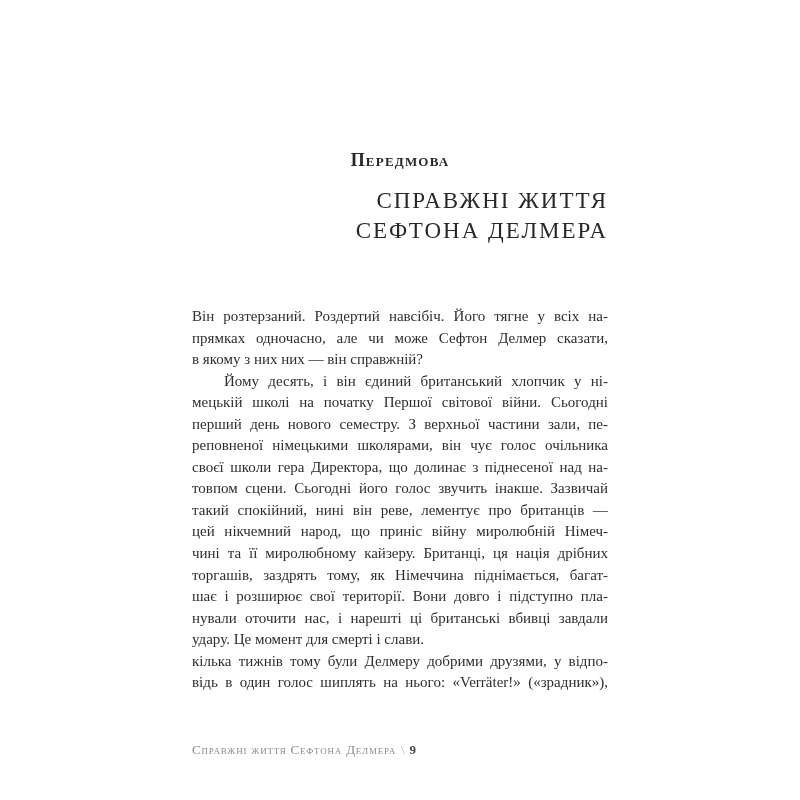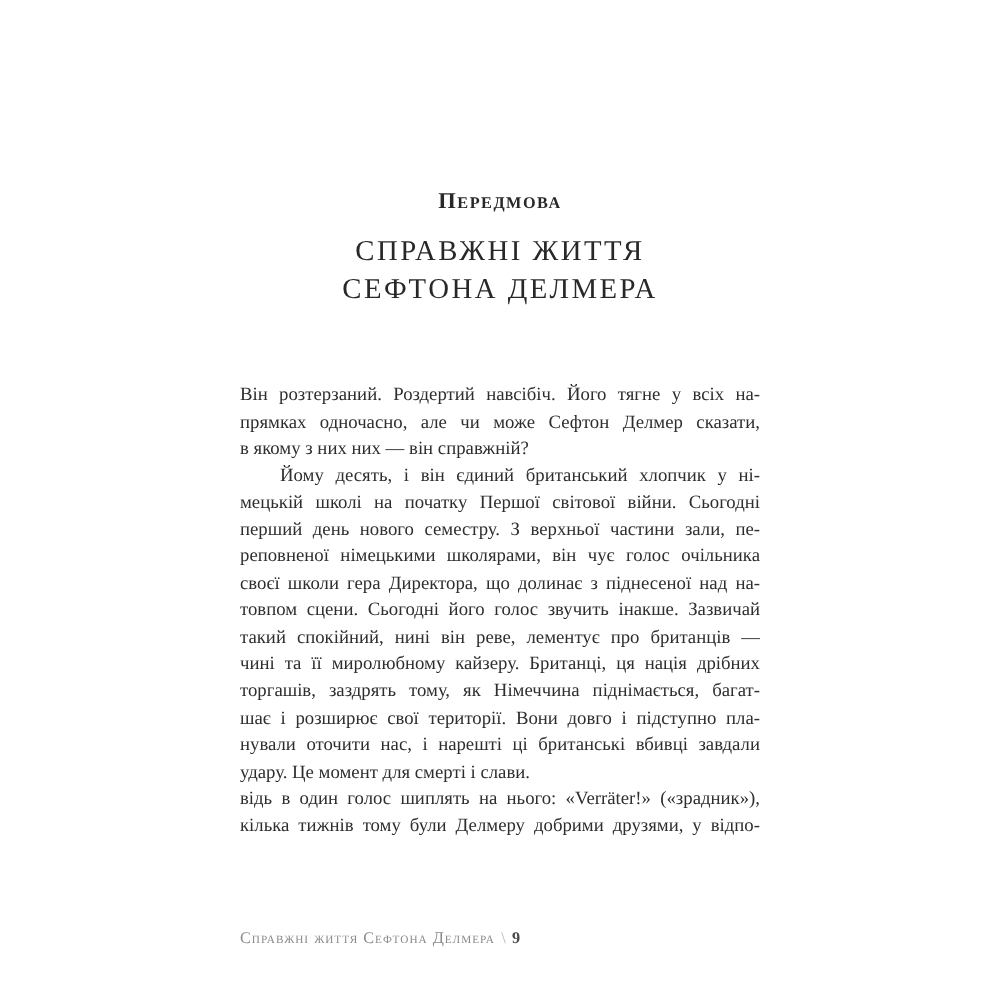--- a/index.html
+++ b/index.html
@@ -23,21 +23,21 @@
     text-align: center;
     font-weight: bold;
     font-variant: small-caps;
     font-size: 18px;
     line-height: 20px;
     letter-spacing: 1.2px;
     color: var(--heading, #262626);
   }
   .title {
     margin: 16px 0 0 0;
-    text-align: center;
+    text-align: right;
     font-size: 23px;
     font-weight: normal;
     line-height: 30px;
     letter-spacing: 2px;
     color: var(--heading, #2b2b2b);
   }
   .title-line { display: block; }
   .body-text {
     margin-top: 60px;
     font-size: 15px;
@@ -86,28 +86,29 @@
           <div class="line left-last">в якому з них них — він справжній?</div>
         </div>
         <div>
           <div class="line indent">Йому десять, і він єдиний британський хлопчик у ні-</div>
           <div class="line">мецькій школі на початку Першої світової війни. Сьогодні</div>
           <div class="line">перший день нового семестру. З верхньої частини зали, пе-</div>
           <div class="line">реповненої німецькими школярами, він чує голос очільника</div>
           <div class="line">своєї школи гера Директора, що долинає з піднесеної над на-</div>
           <div class="line">товпом сцени. Сьогодні його голос звучить інакше. Зазвичай</div>
           <div class="line">такий спокійний, нині він реве, лементує про британців —</div>
+          <div class="line">цей нікчемний народ, що приніс війну миролюбній Німеч-</div>
           <div class="line">чині та її миролюбному кайзеру. Британці, ця нація дрібних</div>
           <div class="line">торгашів, заздрять тому, як Німеччина піднімається, багат-</div>
           <div class="line">шає і розширює свої території. Вони довго і підступно пла-</div>
           <div class="line">нували оточити нас, і нарешті ці британські вбивці завдали</div>
           <div class="line left-last">удару. Це момент для смерті і слави.</div>
         </div>
         <div>
+          <div class="line">кілька тижнів тому були Делмеру добрими друзями, у відпо-</div>
           <div class="line">відь в один голос шиплять на нього: «Verräter!» («зрадник»),</div>
-          <div class="line">кілька тижнів тому були Делмеру добрими друзями, у відпо-</div>
         </div>
       </div>
   </div>
   <div class="footer">
     <span class="running-title">Справжні життя Сефтона Делмера</span><span class="separator">\</span><span class="page-number">9</span>
   </div>
 </div>
 
 </body></html>

